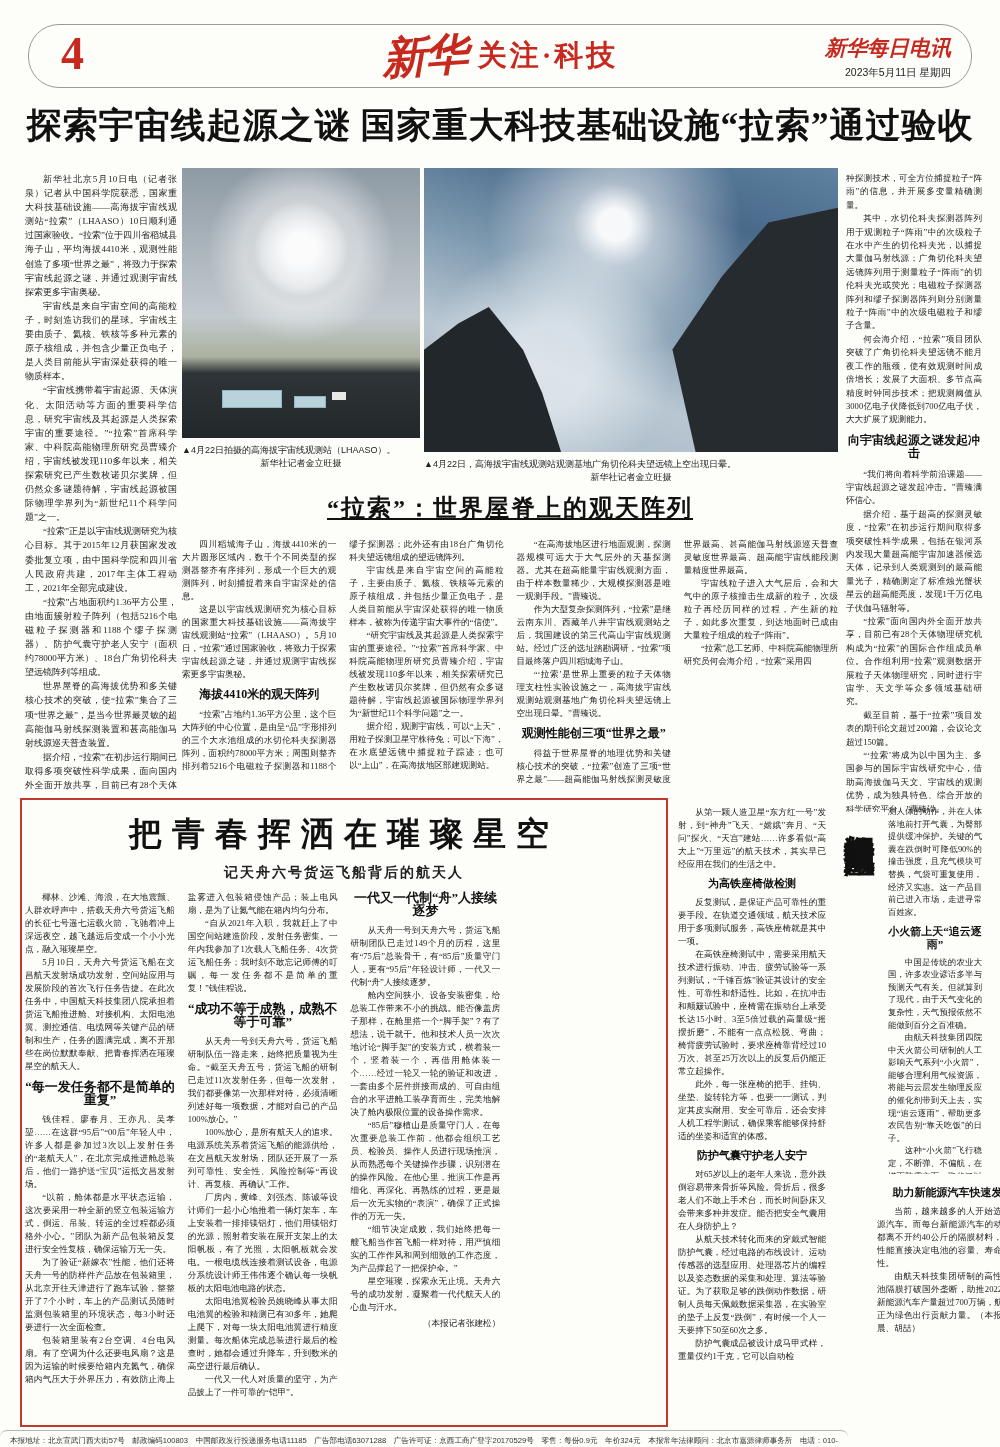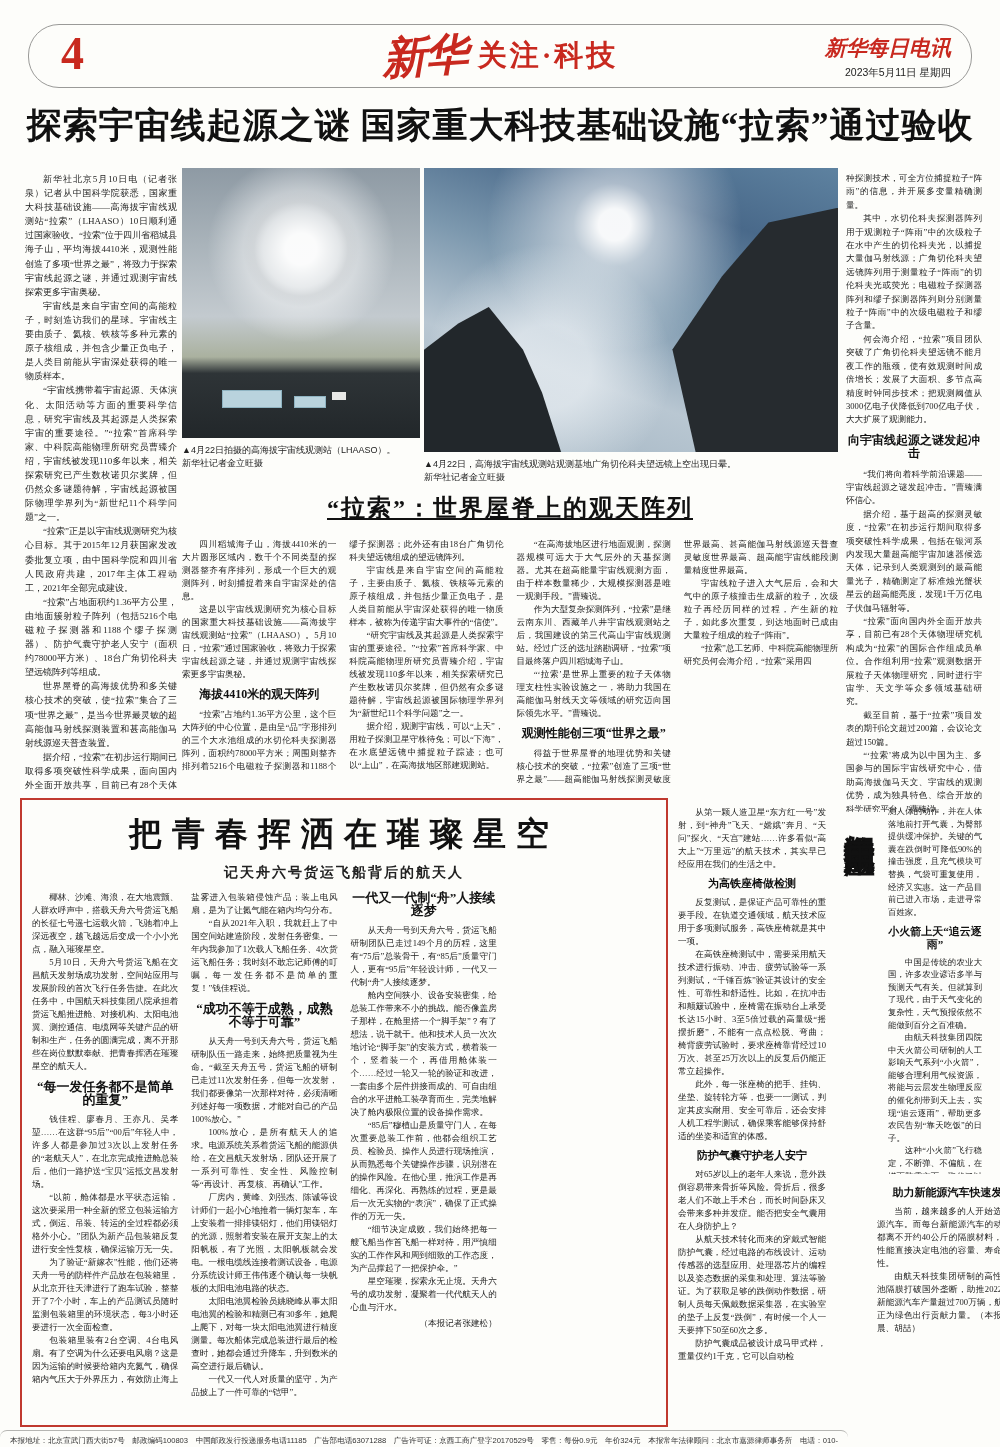--- a/index.html
+++ b/index.html
@@ -41,26 +41,26 @@
       linear-gradient(200deg,#5e82a0 0%,#49698a 22%,#7c98ae 46%,#b9c7d2 70%,#9fb2c0 100%);}
   .pond{position:absolute;background:#b9d3dd;border:1px solid #8fb4c2;}
   .pd1{left:40px;top:222px;width:58px;height:16px;}
   .pd2{left:112px;top:228px;width:30px;height:10px;}
   .bldg{position:absolute;left:150px;top:224px;width:14px;height:8px;background:#e8e8e6;}
   .silL{position:absolute;left:0;bottom:0;width:46%;height:58%;background:#22272b;
         clip-path:polygon(0 100%,0 38%,18% 22%,34% 12%,52% 38%,62% 64%,72% 100%);}
   .silR{position:absolute;right:0;top:14%;width:40%;height:86%;background:#262b2f;
         clip-path:polygon(100% 0,100% 100%,14% 100%,0 58%,30% 28%,58% 6%);}
   .cap{position:absolute;font-size:9px;line-height:13px;color:#222;font-family:"Liberation Sans",sans-serif;text-align:justify;}
-  .cap .credit{display:block;text-align:left;}
+  .cap .credit{display:block;text-align:center;}
   .capL{left:182px;top:444px;width:238px;}
   .capR{left:424px;top:458px;width:414px;}
   
   .redbox{position:absolute;left:20px;top:798px;width:648px;height:629px;border:2px solid #c0392f;
-          box-sizing:border-box;padding:8px 10px;background:#fdfdfa;}
+          box-sizing:border-box;padding:8px 3px;background:#fdfdfa;}
   .fhead{margin:4px 0 0;text-align:center;font-size:33px;font-weight:bold;letter-spacing:10px;color:#111;}
   .fsub{margin-top:7px;text-align:center;font-size:14px;font-weight:bold;letter-spacing:2px;color:#222;}
   .fbody{margin-top:9px;height:516px;font-size:8.6px;line-height:13px;column-count:4;column-gap:13px;
          column-fill:auto;overflow:hidden;}
   .fbody .flowsub{font-size:13px;}
   
   .techA{position:absolute;left:678px;top:806px;width:148px;height:620px;font-size:8.6px;line-height:13px;overflow:hidden;}
   .vtitle{position:absolute;left:830px;top:810px;width:50px;height:376px;writing-mode:vertical-rl;
           font-size:31px;font-weight:bold;letter-spacing:1px;color:#111;text-align:justify;}
   .techB{position:absolute;left:888px;top:806px;width:94px;height:368px;font-size:8.4px;line-height:12.6px;overflow:hidden;}
@@ -127,21 +127,21 @@
         <p>这是以宇宙线观测研究为核心目标的国家重大科技基础设施——高海拔宇宙线观测站“拉索”（LHAASO）。5月10日，“拉索”通过国家验收，将致力于探索宇宙线起源之谜，并通过观测宇宙线探索更多宇宙奥秘。</p>
       </div>
     <h3 class="flowsub">海拔4410米的观天阵列</h3>
     <div>
         <p>“拉索”占地约1.36平方公里，这个巨大阵列的中心位置，是由呈“品”字形排列的三个大水池组成的水切伦科夫探测器阵列，面积约78000平方米；周围则整齐排列着5216个电磁粒子探测器和1188个缪子探测器；此外还有由18台广角切伦科夫望远镜组成的望远镜阵列。</p>
         <p>宇宙线是来自宇宙空间的高能粒子，主要由质子、氦核、铁核等元素的原子核组成，并包括少量正负电子，是人类目前能从宇宙深处获得的唯一物质样本，被称为传递宇宙大事件的“信使”。</p>
         <p>“研究宇宙线及其起源是人类探索宇宙的重要途径。”“拉索”首席科学家、中科院高能物理所研究员曹臻介绍，宇宙线被发现110多年以来，相关探索研究已产生数枚诺贝尔奖牌，但仍然有众多谜题待解，宇宙线起源被国际物理学界列为“新世纪11个科学问题”之一。</p>
         <p>据介绍，观测宇宙线，可以“上天”，用粒子探测卫星守株待兔；可以“下海”，在水底望远镜中捕捉粒子踪迹；也可以“上山”，在高海拔地区部建观测站。</p>
         <p>“在高海拔地区进行地面观测，探测器规模可远大于大气层外的天基探测器。尤其在超高能量宇宙线观测方面，由于样本数量稀少，大规模探测器是唯一观测手段。”曹臻说。</p>
         <p>作为大型复杂探测阵列，“拉索”是继云南东川、西藏羊八井宇宙线观测站之后，我国建设的第三代高山宇宙线观测站。经过广泛的选址踏勘调研，“拉索”项目最终落户四川稻城海子山。</p>
-        <p>“‘拉索’是世界上重要的粒子天体物理支柱性实验设施之一，将助力我国在高能伽马射线天文等领域的研究迈向国际领先水平。”曹臻说。</p>
+        <p>“‘拉索’是世界上重要的粒子天体物理支柱性实验设施之一，高海拔宇宙线观测站观测基地广角切伦科夫望远镜上空出现日晕。”曹臻说。</p>
       </div>
     <h3 class="flowsub">观测性能创三项“世界之最”</h3>
     <div>
         <p>得益于世界屋脊的地理优势和关键核心技术的突破，“拉索”创造了三项“世界之最”——超高能伽马射线探测灵敏度世界最高、甚高能伽马射线源巡天普查灵敏度世界最高、超高能宇宙线能段测量精度世界最高。</p>
         <p>宇宙线粒子进入大气层后，会和大气中的原子核撞击生成新的粒子，次级粒子再经历同样的过程，产生新的粒子，如此多次重复，到达地面时已成由大量粒子组成的粒子“阵雨”。</p>
         <p>“拉索”总工艺师、中科院高能物理所研究员何会海介绍，“拉索”采用四</p>
       </div>
   </div>
 
   <div class="colR body">

